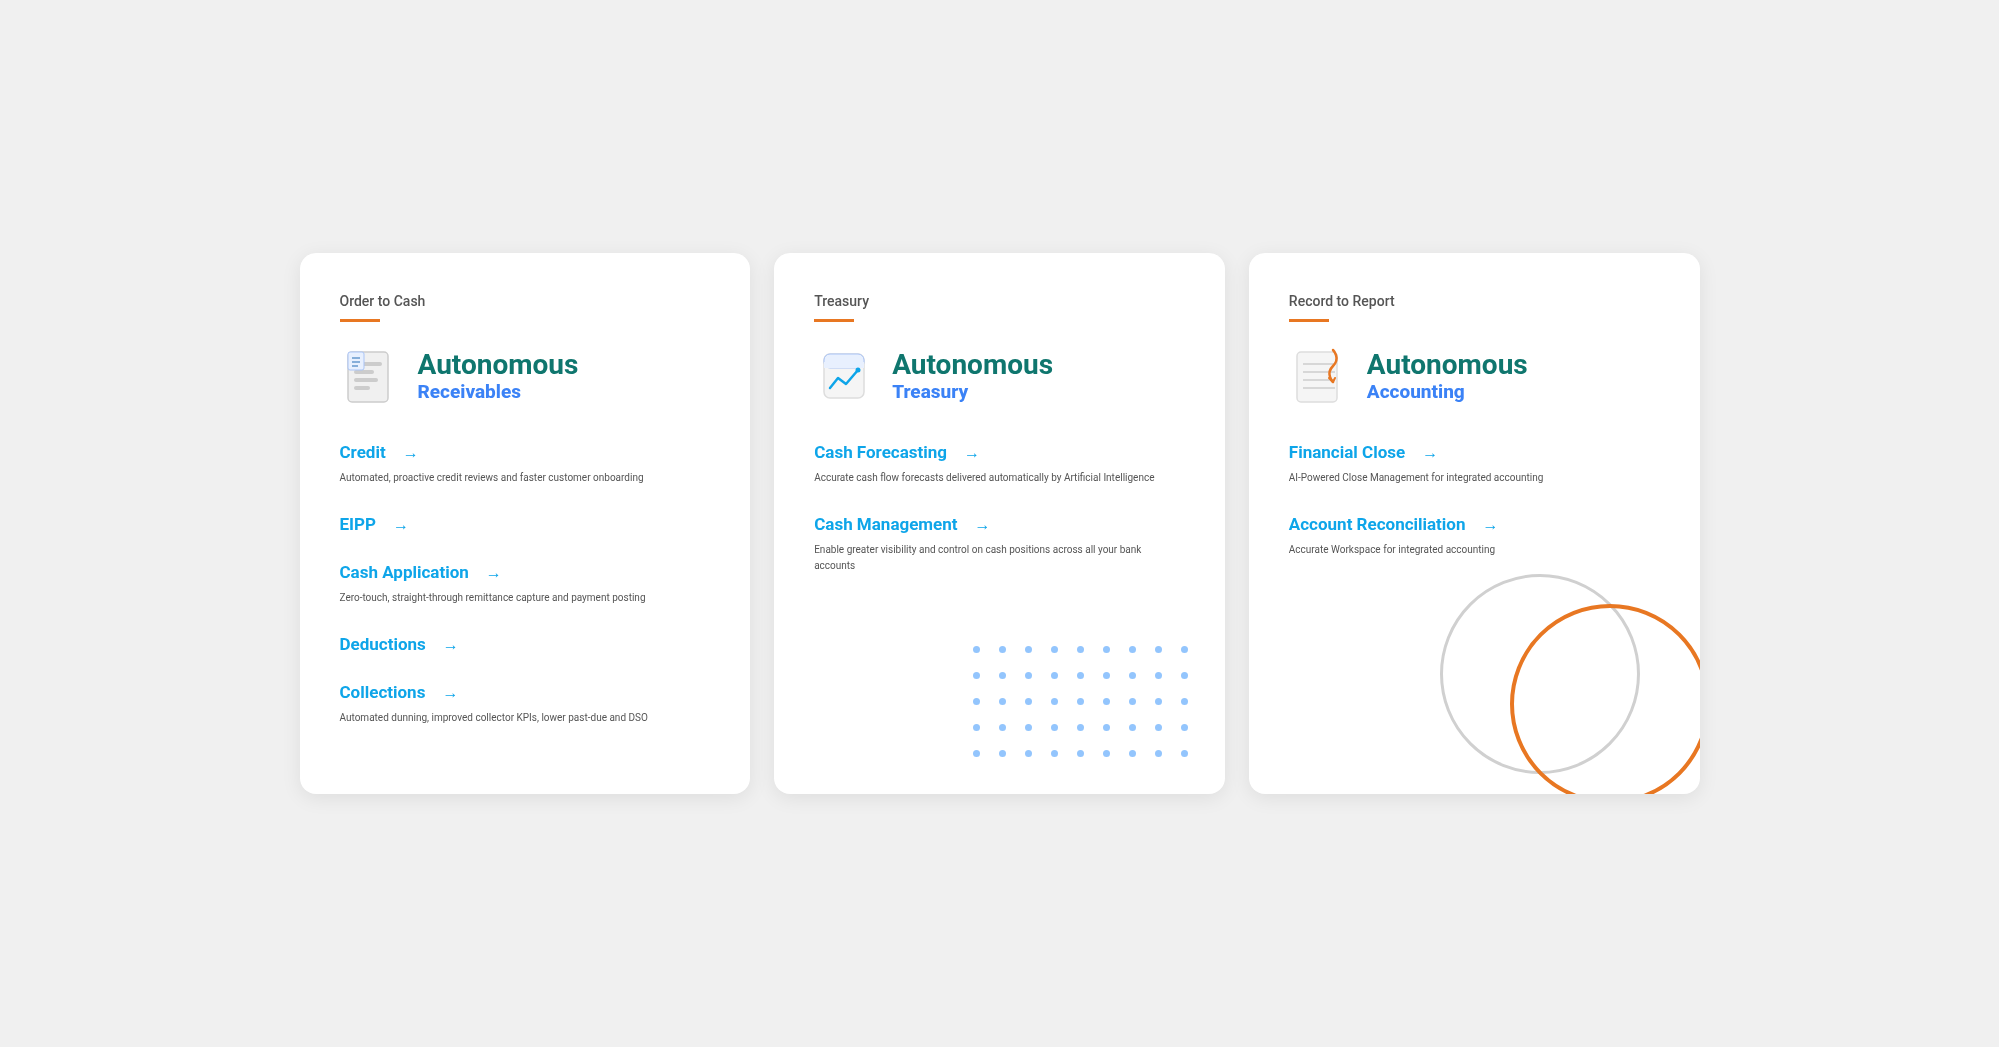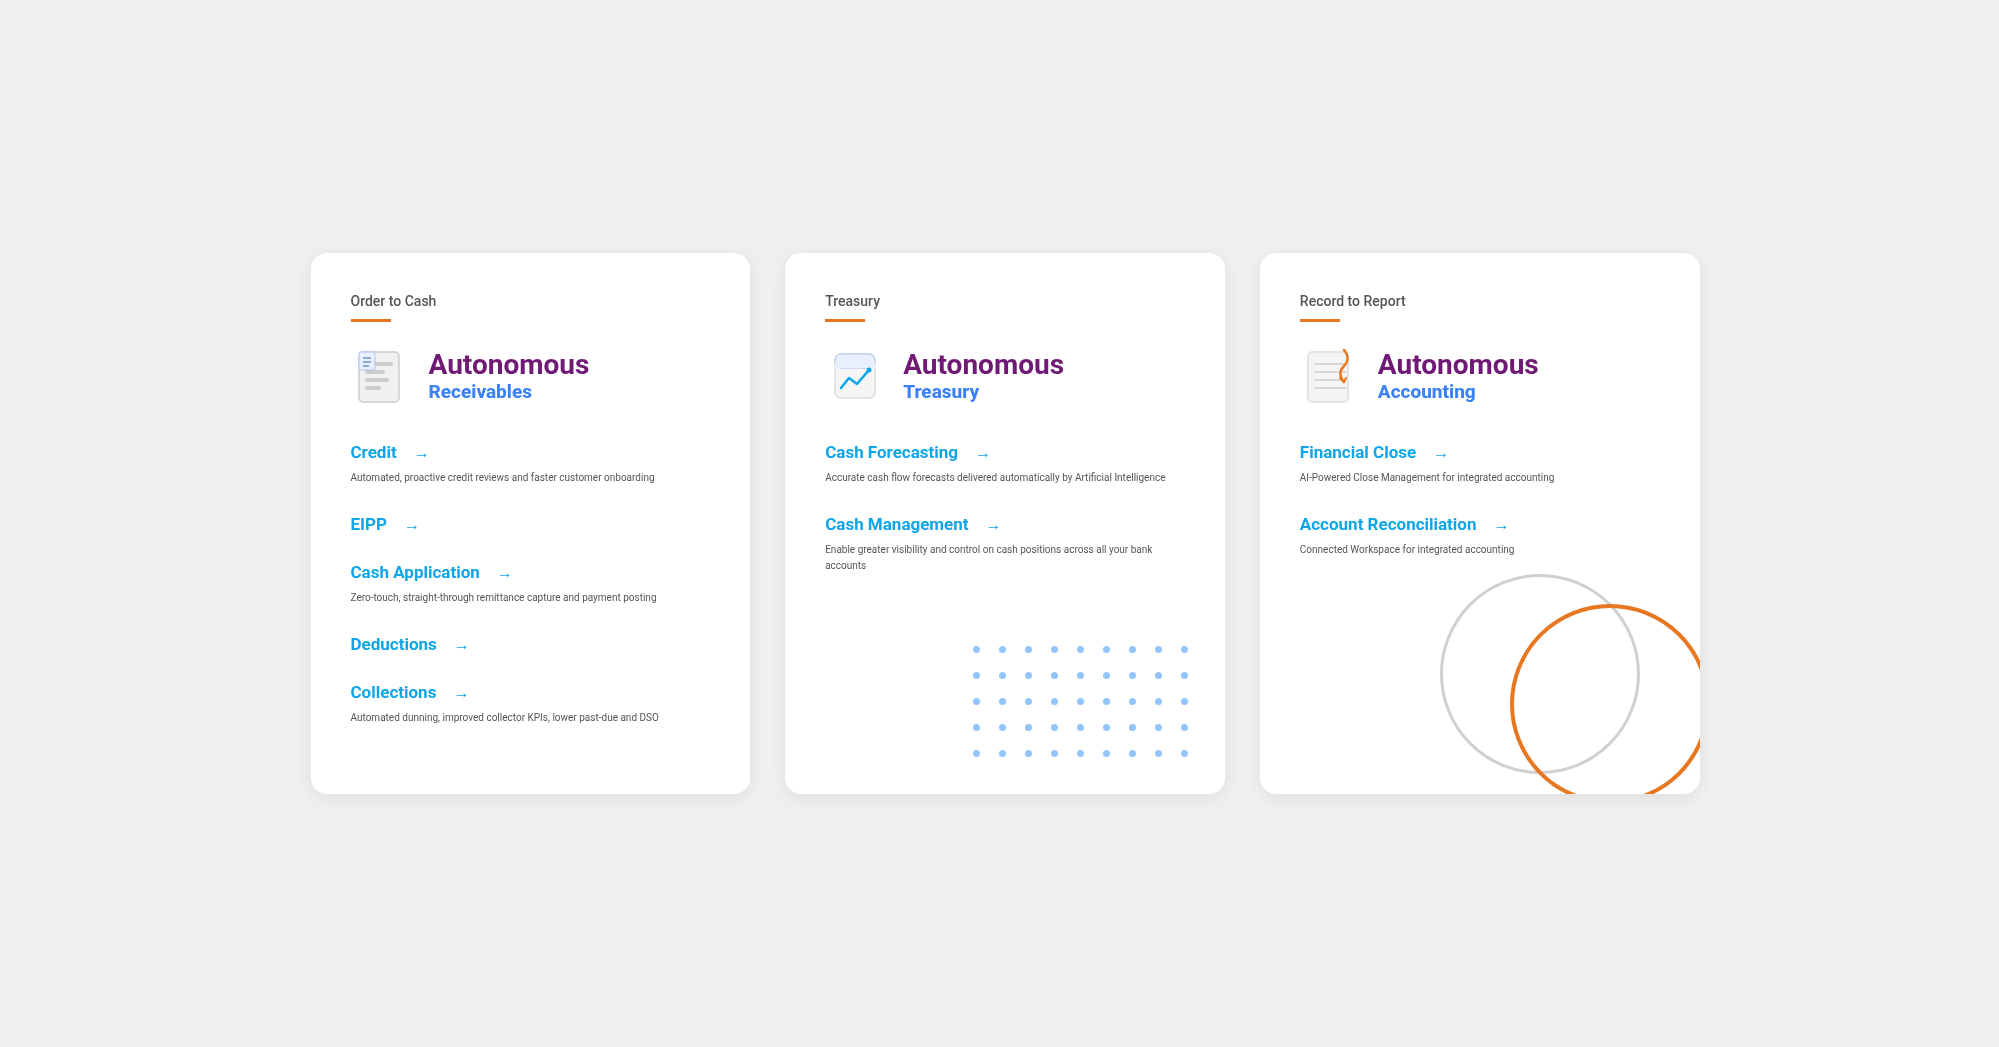--- a/index.html
+++ b/index.html
@@ -19,21 +19,20 @@
       width: 100%;
     }
     .card {
       background: #ffffff;
       border-radius: 16px;
       padding: 40px 40px 40px 40px;
       flex: 1;
       box-shadow: 0 4px 20px rgba(0,0,0,0.08);
       position: relative;
       overflow: hidden;
-      margin-left: 11px;
     }
     .card-category {
       font-size: 14px;
       color: #555;
       font-weight: 500;
       margin-bottom: 10px;
     }
     .card-category-divider {
       width: 40px;
       height: 3px;
@@ -48,21 +47,21 @@
     }
     .card-icon {
       width: 60px;
       height: 60px;
       flex-shrink: 0;
     }
     .card-title-block {}
     .card-title-top {
       font-size: 28px;
       font-weight: 700;
-      color: #701a75;
+      color: #0f766e;
       line-height: 1.2;
     }
     .card-title-bottom {
       font-size: 19px;
       font-weight: 800;
       color: #3b82f6;
       line-height: 1.2;
     }
     .feature-item {
       margin-bottom: 28px;
@@ -291,20 +290,20 @@
         <span class="arrow-icon">→</span>
       </div>
       <div class="feature-desc">AI-Powered Close Management for integrated accounting</div>
     </div>
 
     <div class="feature-item">
       <div class="feature-link">
         <span>Account Reconciliation</span>
         <span class="arrow-icon">→</span>
       </div>
-      <div class="feature-desc">Connected Workspace for integrated accounting</div>
+      <div class="feature-desc">Accurate Workspace for integrated accounting</div>
     </div>
 
       <div class="circle-gray"></div>
       <div class="circle-orange"></div>
 
   </div>
   </div>
 
 </body></html>

